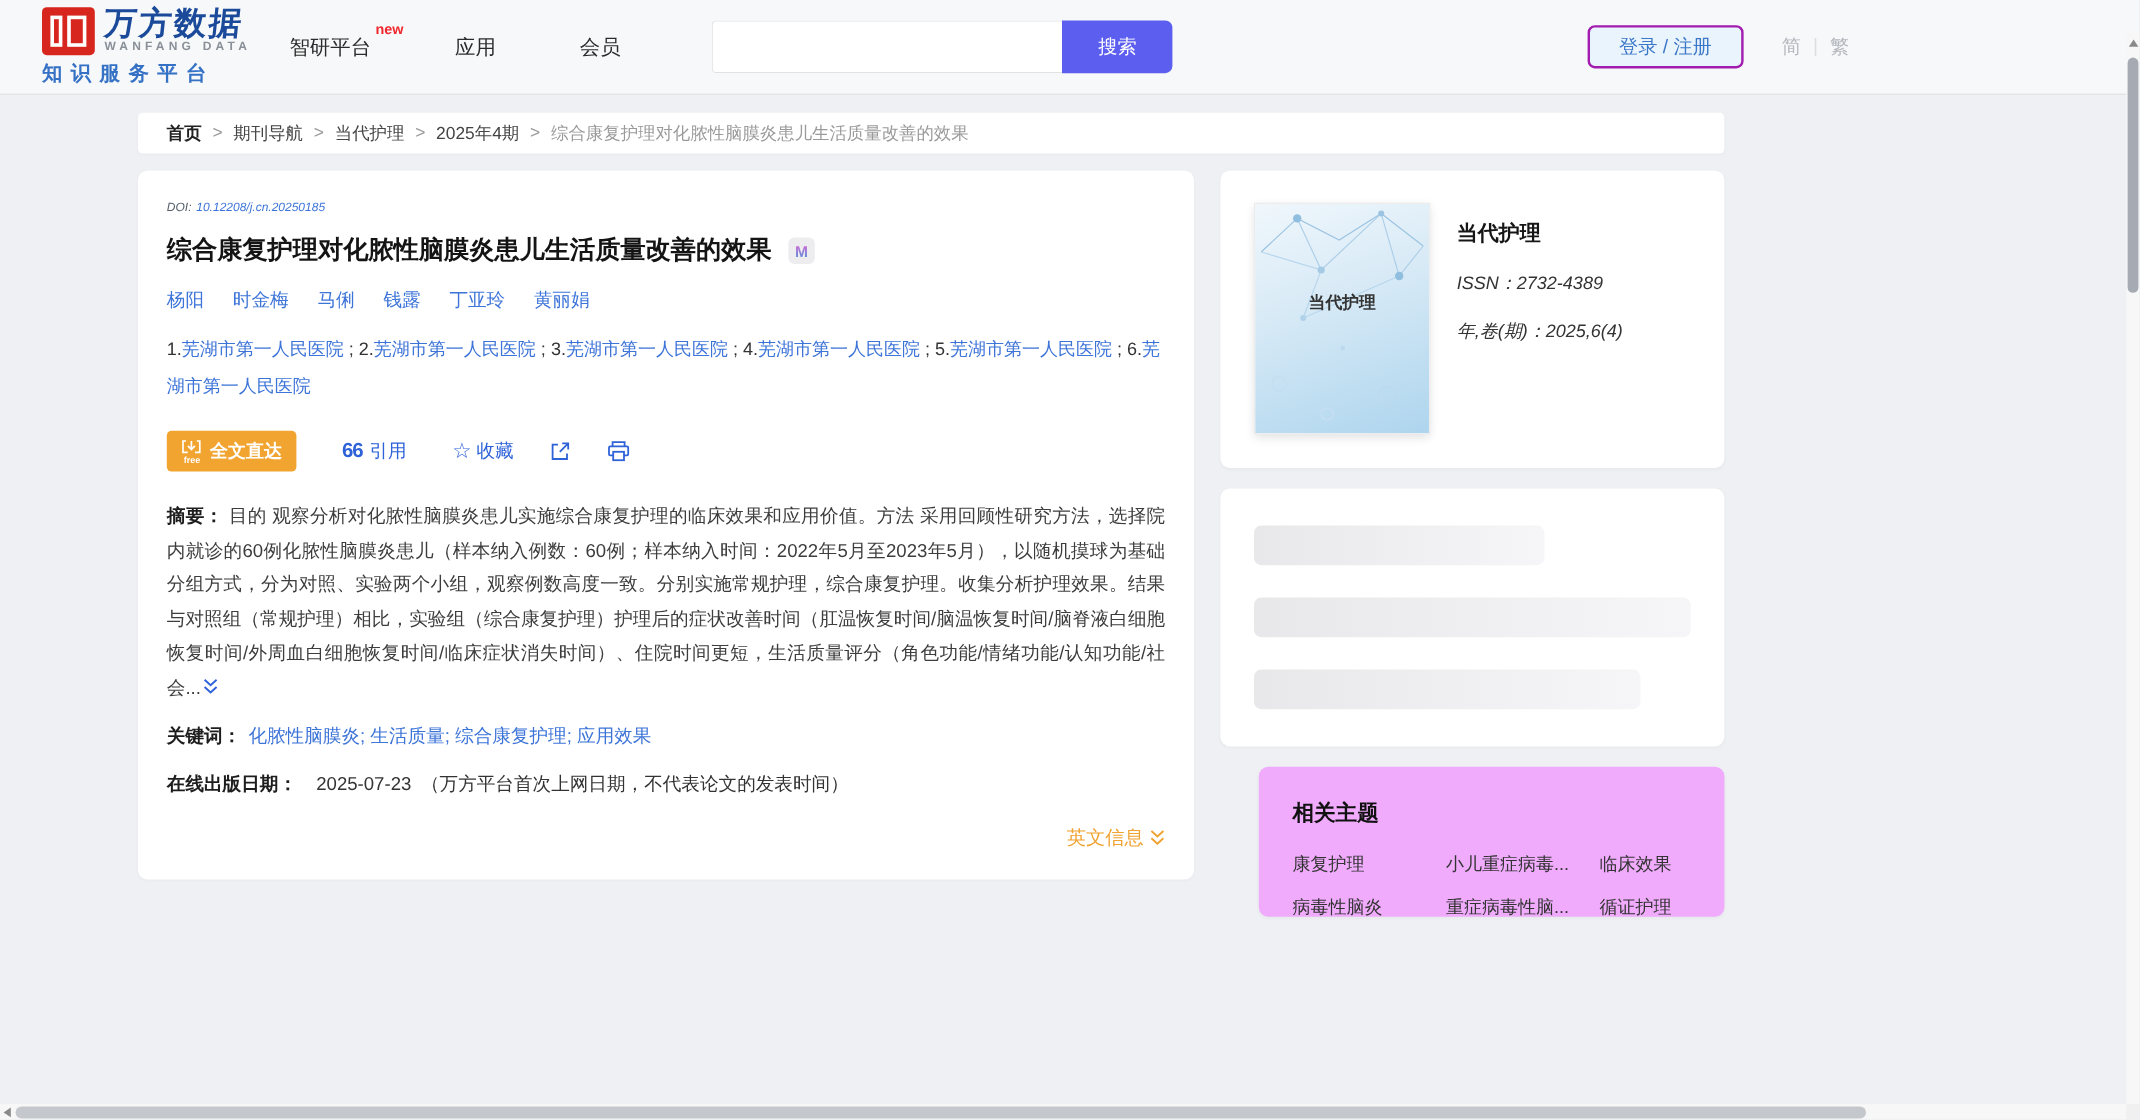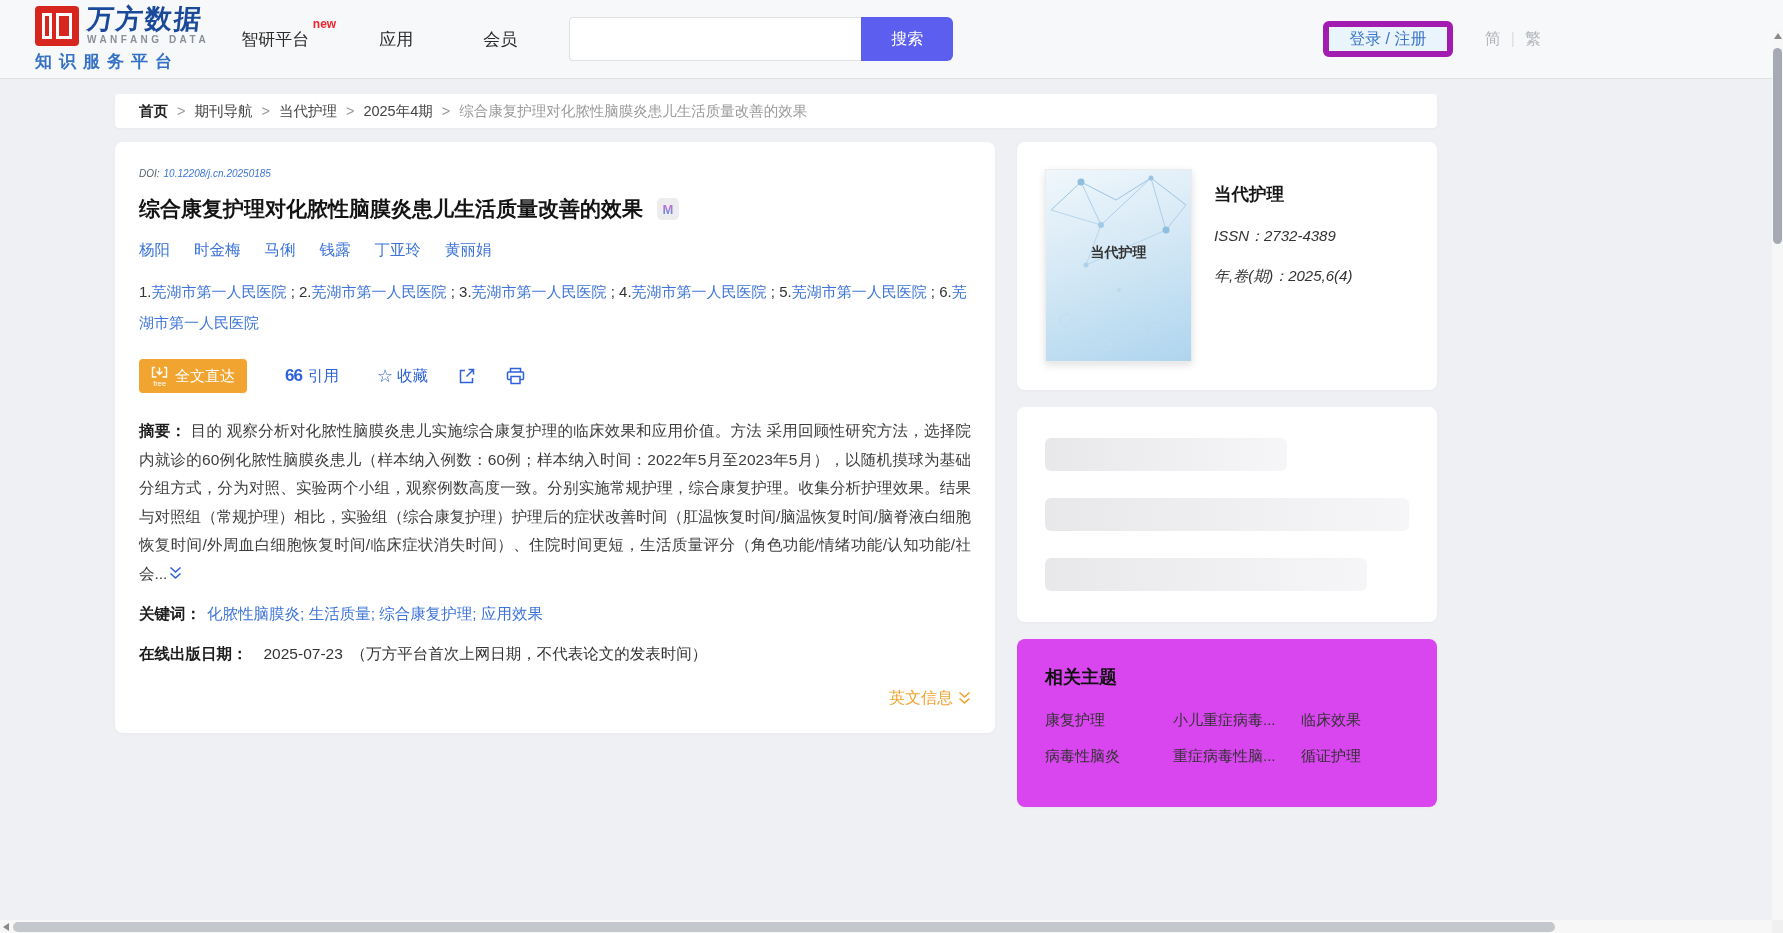--- a/index.html
+++ b/index.html
@@ -14,24 +14,24 @@
   .logo-mark { width:44px; height:40px; background:#d7261d; border-radius:4px; position:relative; flex:none; }
   .lm-a { position:absolute; left:7px; top:7px; width:10px; height:26px; border:3px solid #fff; }
   .lm-b { position:absolute; left:21px; top:7px; width:16px; height:26px; border:3px solid #fff; }
   .logo-stack { margin-left:8px; display:flex; flex-direction:column; }
   .brand-cn { font-size:27px; font-weight:bold; color:#1b4a9b; letter-spacing:2px; transform:skewX(-6deg); line-height:27px; }
   .brand-en { font-size:10px; font-weight:bold; color:#8a9099; letter-spacing:3.5px; margin-top:1px; }
   .tagline { margin-top:4px; font-size:17px; font-weight:bold; color:#3572c6; letter-spacing:7px; }
   .main-nav { display:flex; margin-left:32px; gap:70px; font-size:17px; color:#2b2b2b; }
   .nav-item { cursor:pointer; position:relative; white-space:nowrap; }
   .nav-badge { position:absolute; top:-11px; right:-27px; color:#f0262d; font-size:12px; font-weight:bold; }
-  .search-wrap { display:flex; margin-left:52px; height:44px; }
+  .search-wrap { display:flex; margin-left:76px; height:44px; }
   .search-input { width:292px; border:1px solid #e1e2e6; border-right:none; border-radius:4px 0 0 4px; padding:0 12px; font-size:15px; background:#fff; outline:none; color:#333; }
   .search-btn { width:92px; background:#5c5ef0; color:#fff; border:none; font-size:16px; border-radius:0 6px 6px 0; cursor:pointer; }
-  .login-btn { margin-left:auto; width:130px; height:36px; border:6px solid #a21caf; background:#eaf4fd; color:#3c78c8; border-radius:6px; font-size:16px; display:flex; align-items:center; justify-content:center; cursor:pointer; }
+  .login-btn { margin-left:auto; width:130px; height:36px; border:2px solid #a21caf; background:#eaf4fd; color:#3c78c8; border-radius:6px; font-size:16px; display:flex; align-items:center; justify-content:center; cursor:pointer; }
   .lang-toggle { margin-left:32px; margin-right:242px; display:flex; align-items:center; gap:10px; font-size:16px; color:#b3b7bd; }
   .lang-item { cursor:pointer; }
   .lang-divider { color:#dcdee2; }
 
   
   .breadcrumb-card { margin:16px 0 0 115px; width:1322px; height:34px; background:#fff; border-radius:4px; display:flex; align-items:center; padding:0 24px; font-size:14.5px; white-space:nowrap; overflow:hidden; box-shadow:0 1px 3px rgba(0,0,0,.03); }
   .bc-home { font-weight:bold; color:#222; cursor:pointer; }
   .bc-link { color:#444; cursor:pointer; }
   .bc-sep { color:#999; margin:0 9px; }
   .bc-current { color:#9a9a9a; }
@@ -47,21 +47,21 @@
   .title-row { margin-top:16px; display:flex; align-items:center; }
   .article-title { font-size:21px; font-weight:bold; color:#141414; line-height:28px; }
   .m-badge { margin-left:14px; width:22px; height:22px; background:#ededf0; border-radius:5px; display:flex; align-items:center; justify-content:center; font-size:13px; font-weight:bold; flex:none; }
   .m-badge span { background:linear-gradient(180deg,#c76bd6 20%,#5f8fd9 85%); -webkit-background-clip:text; background-clip:text; color:transparent; }
   .authors-row { margin-top:17px; display:flex; gap:24px; font-size:15.5px; }
   .author-link { color:#3d74d8; cursor:pointer; }
   .affil-row { margin-top:15px; font-size:15px; color:#333; line-height:31px; }
   .aff-link { color:#3d74d8; cursor:pointer; }
   .aff-sep { color:#333; }
   .actions-row { margin-top:21px; display:flex; align-items:center; }
-  .fulltext-btn { min-width:100px; height:34px; padding:0 12px; background:#f2a430; border:none; border-radius:4px; color:#fff; display:flex; align-items:center; justify-content:space-between; gap:7px; font-size:15px; cursor:pointer; }
+  .fulltext-btn { min-width:100px; height:34px; padding:0 12px; background:#f2a430; border:none; border-radius:4px; color:#fff; display:flex; align-items:center; justify-content:space-between; gap:7px; font-size:15px; cursor:pointer;font-weight:bold; }
   .action-item { margin-left:38px; display:flex; align-items:center; color:#2e62d9; font-size:15.5px; cursor:pointer; }
   .quote-glyph { font-weight:bold; font-size:17px; margin-right:6px; letter-spacing:-1px; }
   .star-glyph { font-size:18px; margin-right:4px; line-height:18px; }
   .icon-btn { margin-left:30px; cursor:pointer; display:flex; align-items:center; }
   .abstract { margin-top:24px; font-size:15.5px; color:#3d3d3d; line-height:28.5px; text-align:justify; }
   .abstract .label { font-weight:bold; color:#1d1d1d; }
   .expand-icon { display:inline-block; vertical-align:-2px; margin-left:2px; cursor:pointer; }
   .keywords-row { margin-top:10px; font-size:15.5px; line-height:28px; }
   .keywords-row .label { font-weight:bold; color:#1d1d1d; margin-right:6px; }
   .kw-link { color:#3d74d8; cursor:pointer; }
@@ -76,21 +76,21 @@
   .journal-card { background:#fff; border-radius:8px; padding:27px 28px; display:flex; height:248px; box-shadow:0 1px 3px rgba(0,0,0,.03); }
   .cover { width:147px; height:193px; flex:none; border:1px solid #ececec; box-shadow:0 3px 8px rgba(0,0,0,.12); background:linear-gradient(160deg,#f0f7fc 0%,#d8eaf6 40%,#aed5ee 100%); position:relative; overflow:hidden; cursor:pointer; }
   .cover svg { position:absolute; inset:0; }
   .cover-title { position:absolute; top:74px; width:100%; text-align:center; font-size:14px; font-weight:600; color:#333; }
   .j-info { margin-left:22px; padding-top:13px; font-size:15px; color:#333; }
   .j-name { font-size:17.5px; font-weight:bold; color:#161616; cursor:pointer; }
   .j-row { margin-top:21px;font-style:italic; }
   .skeleton-card { margin-top:17px; background:#fff; border-radius:8px; padding:31px 28px; height:215px; box-shadow:0 1px 3px rgba(0,0,0,.03); }
   .sk-bar { height:33px; border-radius:6px; background:linear-gradient(90deg,#e8e8ea 0%,#f6f6f8 100%); margin-bottom:27px; }
   .sk-1 { width:242px; } .sk-2 { width:364px; } .sk-3 { width:322px; }
-  .related-card { margin-top:17px; background:#d946ef; border-radius:8px; padding:26px 28px 24px 28px; height:168px; box-shadow:0 1px 3px rgba(0,0,0,.03); }
+  .related-card { margin-top:17px; background:#f0abfc; border-radius:8px; padding:26px 28px 24px 28px; height:125px; box-shadow:0 1px 3px rgba(0,0,0,.03);margin-left:32px; }
   .related-title { font-size:18px; font-weight:bold; color:#111; }
   .related-grid { margin-top:22px; display:grid; grid-template-columns:128px 128px 1fr; row-gap:17px; font-size:15px; color:#333; }
   .related-item { cursor:pointer; white-space:nowrap; }
 
   
   .v-scrollbar { position:absolute; top:28px; right:0; bottom:13px; width:11px; background:#f7f7f7; z-index:5; }
   .v-up-arrow { width:0; height:0; border-left:4px solid transparent; border-right:4px solid transparent; border-bottom:6px solid #8a8a8a; margin:5px auto 0 auto; cursor:pointer; }
   .v-thumb { position:absolute; top:20px; left:1px; width:9px; height:196px; background:#a6abb3; border-radius:5px; cursor:pointer; }
   .h-scrollbar { position:absolute; left:0; bottom:0; height:13px; right:11px; background:#f7f7f7; z-index:5; }
   .h-left-arrow { position:absolute; left:3px; top:2.5px; width:0; height:0; border-top:4px solid transparent; border-bottom:4px solid transparent; border-right:6px solid #8a8a8a; cursor:pointer; }

